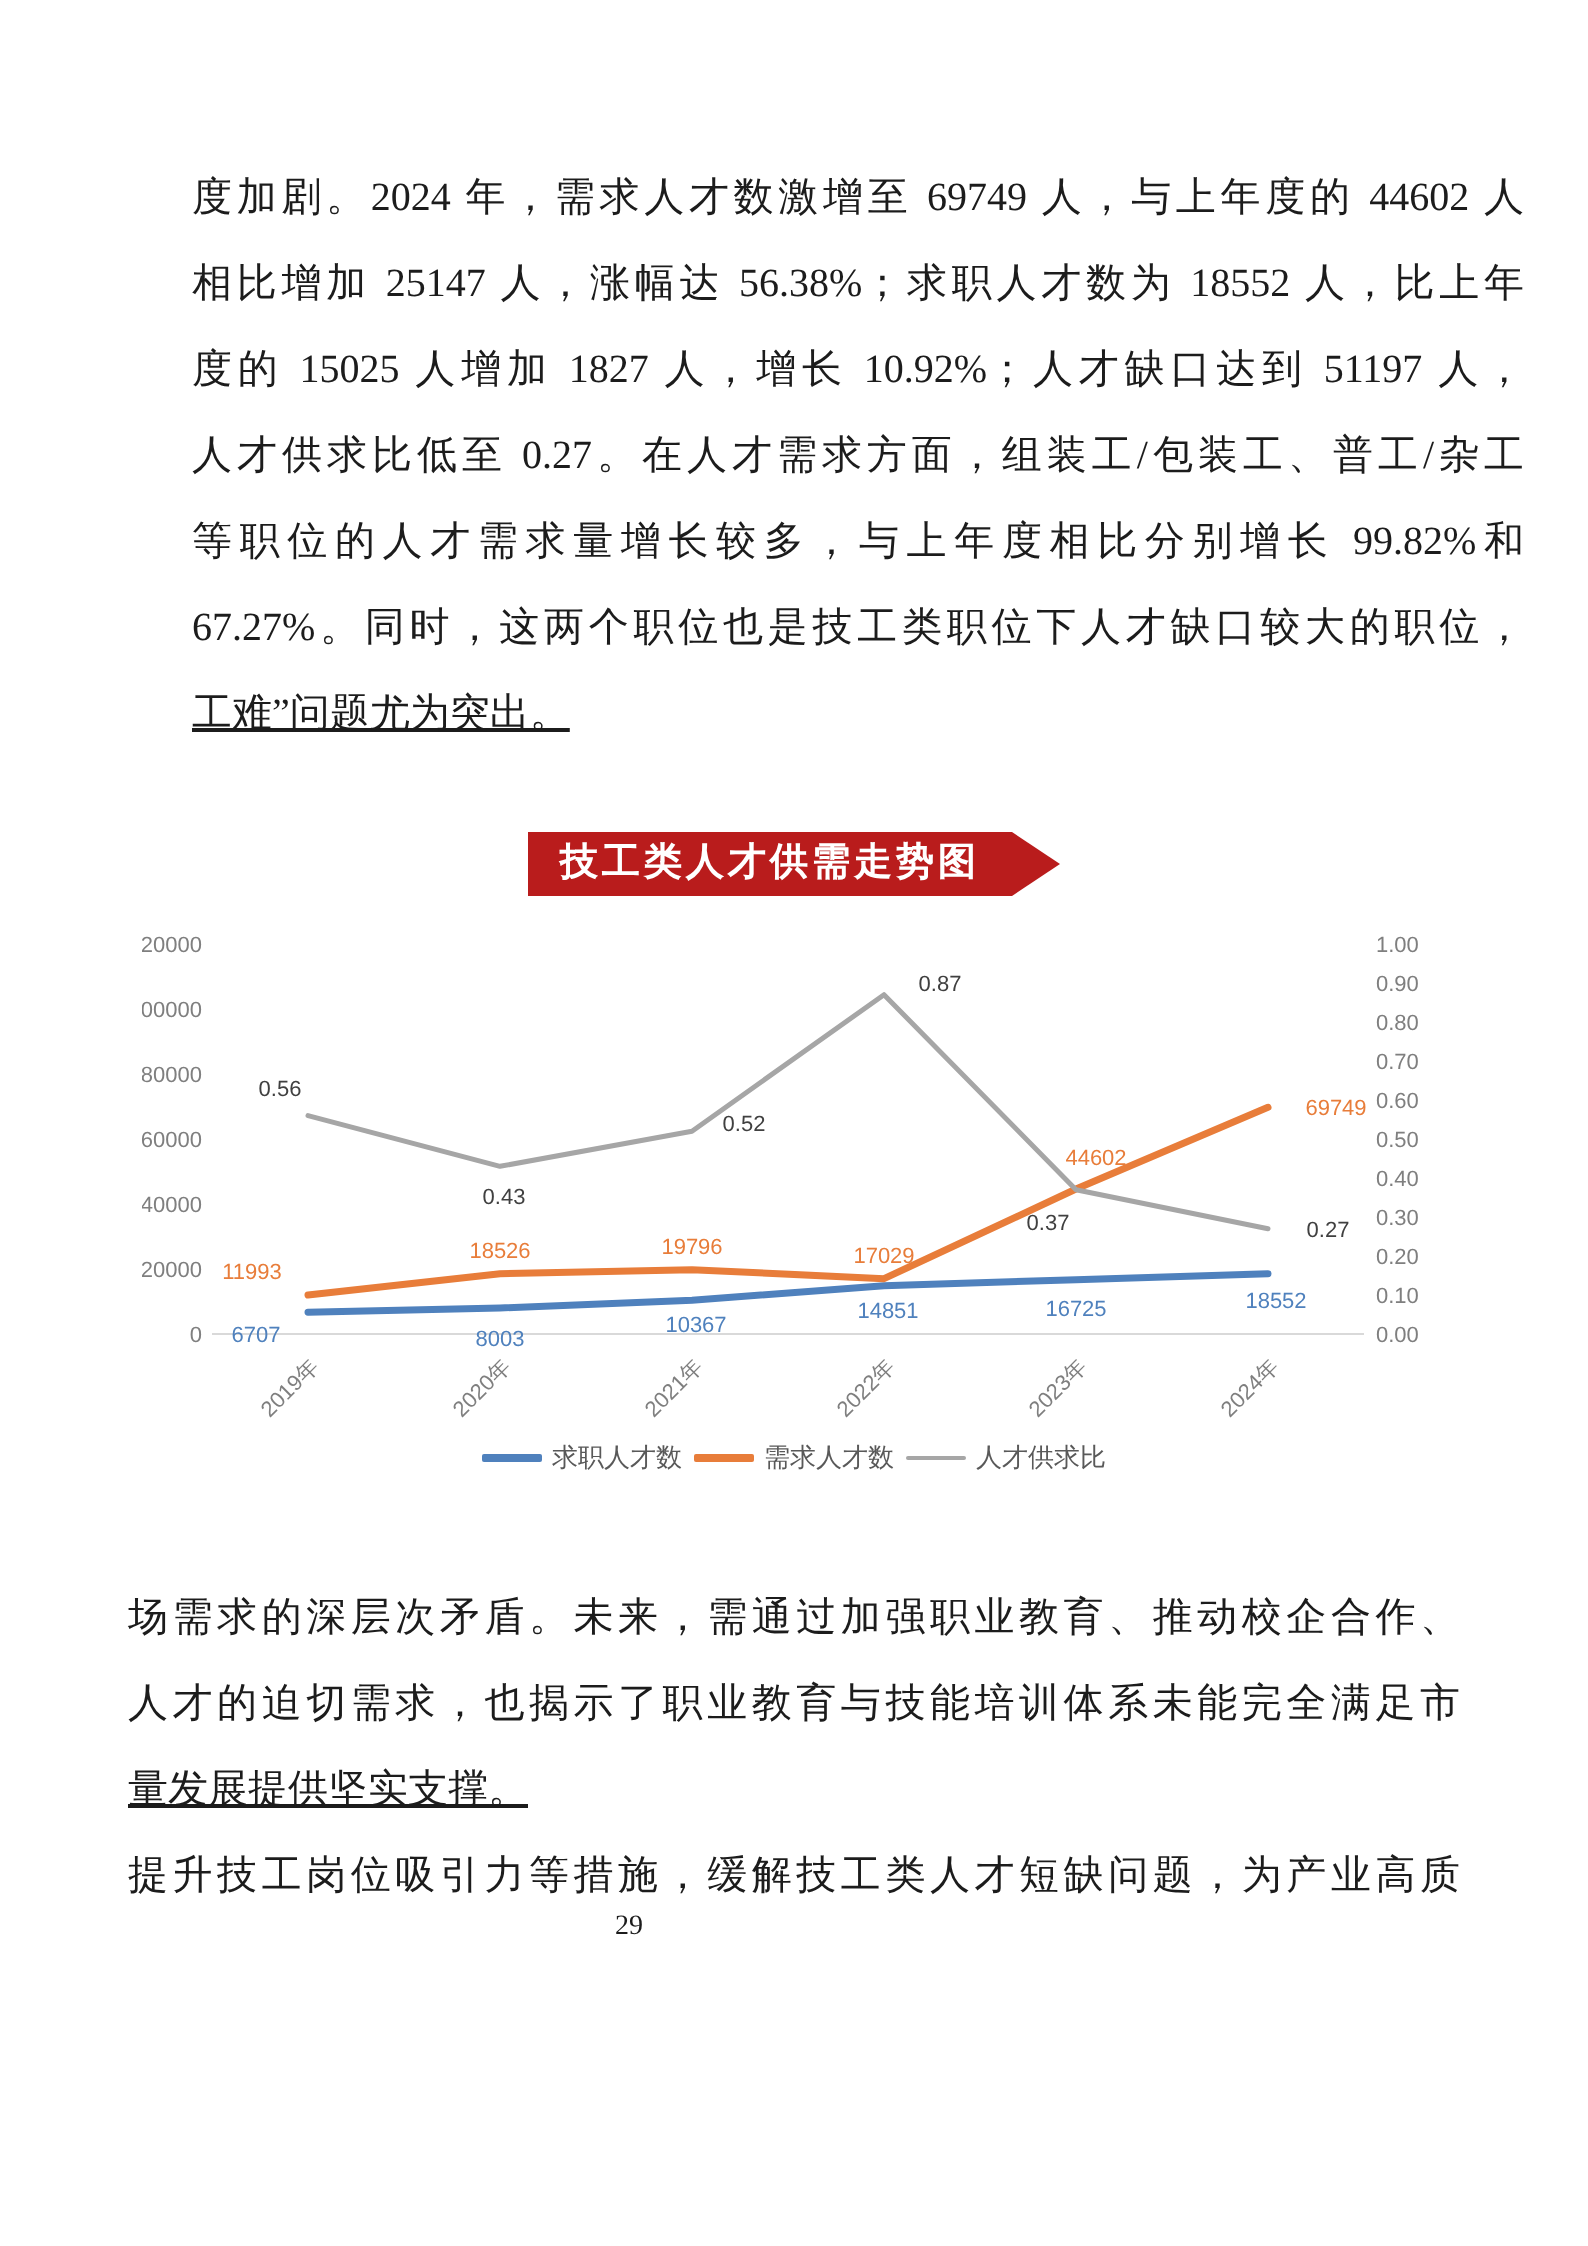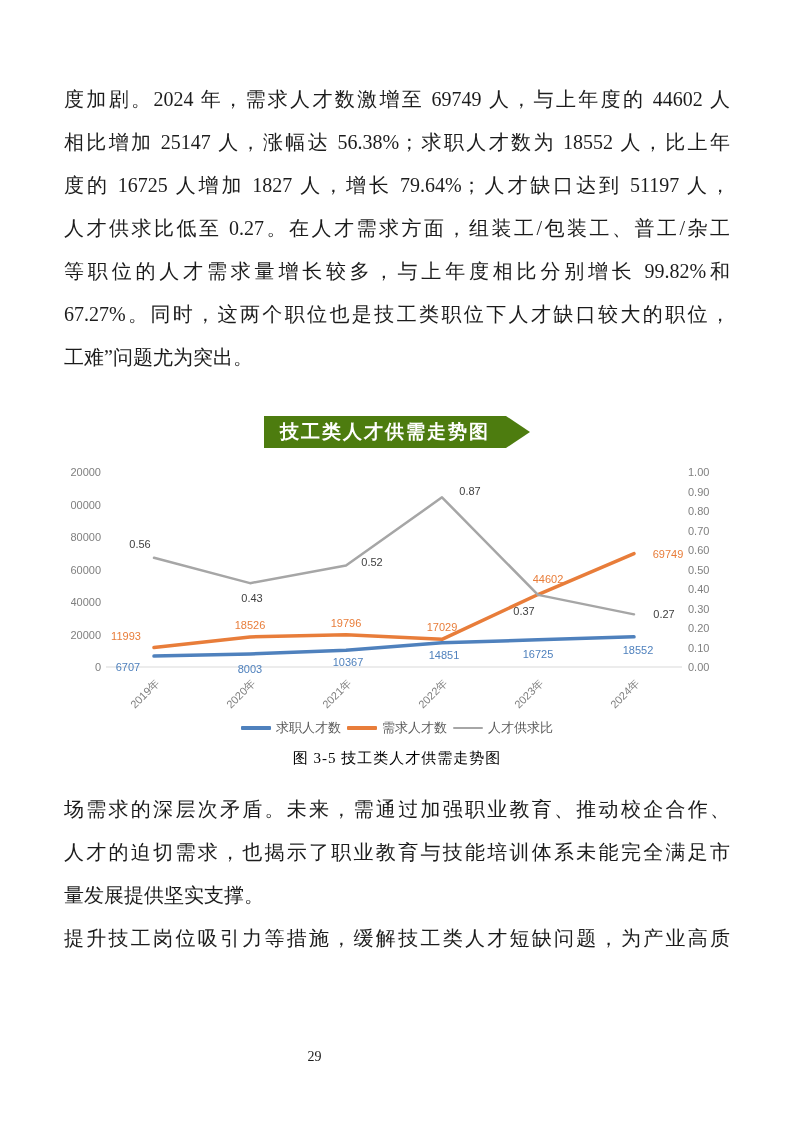--- a/index.html
+++ b/index.html
@@ -5,57 +5,57 @@
   html,body { margin:0; padding:0; }
   body {
     width:794px; height:1123px; background:#ffffff; position:relative;
     font-family:"Liberation Serif", serif; color:#1c1c1c; overflow:hidden;
   }
   .para { position:absolute; left:64px; width:666px; }
   .para-line {
     font-size:20px; height:43px; line-height:43px; white-space:nowrap;
     text-align:justify; text-align-last:justify; color:#1c1c1c;
   }
-  .para-line.last { text-align-last:left; }
+  .para-line.last { text-align-last:left;text-decoration:underline; }
   .para-line.indent { text-indent:2.1em; }
 
   .chart-block { position:absolute; left:64px; top:416px; width:666px; text-align:center; }
   .banner-wrap { height:32px; }
   .banner {
-    display:inline-block; background:#4d7c0f; color:#ffffff; font-weight:bold;
+    display:inline-block; background:#b91c1c; color:#ffffff; font-weight:bold;
     font-size:19px; line-height:22px; padding:5px 40px 5px 16px;
     clip-path:polygon(0 0, calc(100% - 24px) 0, 100% 50%, calc(100% - 24px) 100%, 0 100%);
     letter-spacing:2px;
     font-family:"Liberation Sans", sans-serif;
   }
   .chart-svg-wrap { margin-top:10px; }
   svg text { font-family:"Liberation Sans", sans-serif; }
 
   .legend-row {
     display:flex; justify-content:center; align-items:center; gap:6px; margin-top:2px;
     font-family:"Liberation Sans", sans-serif;
   }
   .legend-item { display:flex; align-items:center; gap:5px;font-family:Liberation Mono, monospace; }
   .legend-swatch { display:inline-block; width:30px; border-radius:1px; }
   .legend-label { font-size:13px; color:#595959; }
 
   .chart-caption { margin-top:12px; font-size:15px; color:#000; letter-spacing:1px; }
 
-  .page-number { position:absolute; top:1049px; left:0; width:629px; text-align:center;
+  .page-number { position:absolute; top:956px; left:0; width:629px; text-align:center;
     font-size:14px; color:#1c1c1c; }
 </style>
 </head>
 <body>
 
 <div>
 
-  <div class="para" style="top:78px;">
+  <div class="para" style="top:78px;margin-left:32px;">
       <div class="para-line">度加剧。2024 年，需求人才数激增至 69749 人，与上年度的 44602 人</div>
       <div class="para-line">相比增加 25147 人，涨幅达 56.38%；求职人才数为 18552 人，比上年</div>
-      <div class="para-line">度的 16725 人增加 1827 人，增长 79.64%；人才缺口达到 51197 人，</div>
+      <div class="para-line">度的 15025 人增加 1827 人，增长 10.92%；人才缺口达到 51197 人，</div>
       <div class="para-line">人才供求比低至 0.27。在人才需求方面，组装工/包装工、普工/杂工</div>
       <div class="para-line">等职位的人才需求量增长较多，与上年度相比分别增长 99.82%和</div>
       <div class="para-line">67.27%。同时，这两个职位也是技工类职位下人才缺口较大的职位，</div>
       <div class="para-line last">工难”问题尤为突出。</div>
     </div>
 
   <div class="chart-block">
     <div class="banner-wrap">
       <span class="banner">技工类人才供需走势图</span>
     </div>
@@ -116,21 +116,20 @@
         </span>
         <span class="legend-item">
           <span class="legend-swatch" style="background: rgb(232, 125, 58); height: 4px;"></span>
           <span class="legend-label">需求人才数</span>
         </span>
         <span class="legend-item">
           <span class="legend-swatch" style="background: rgb(166, 166, 166); height: 2px;"></span>
           <span class="legend-label">人才供求比</span>
         </span>
       </div>
-    <div class="chart-caption">图 3-5 技工类人才供需走势图</div>
   </div>
 
   <div class="para" style="top:788px;">
       <div class="para-line">场需求的深层次矛盾。未来，需通过加强职业教育、推动校企合作、</div>
       <div class="para-line">人才的迫切需求，也揭示了职业教育与技能培训体系未能完全满足市</div>
       <div class="para-line last">量发展提供坚实支撑。</div>
       <div class="para-line">提升技工岗位吸引力等措施，缓解技工类人才短缺问题，为产业高质</div>
     </div>
 
   <div class="page-number">29</div>

